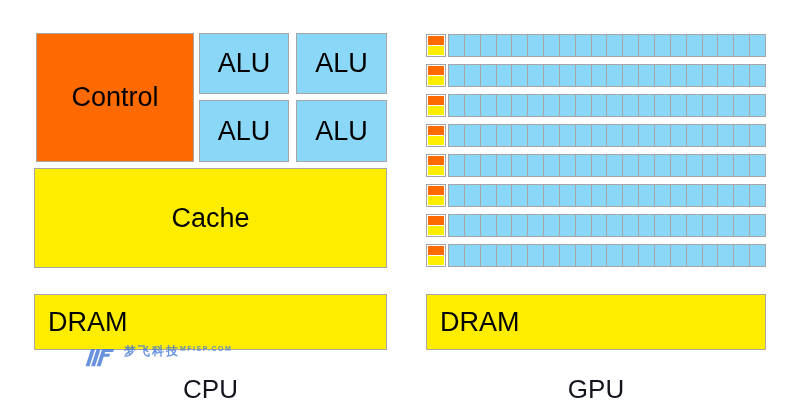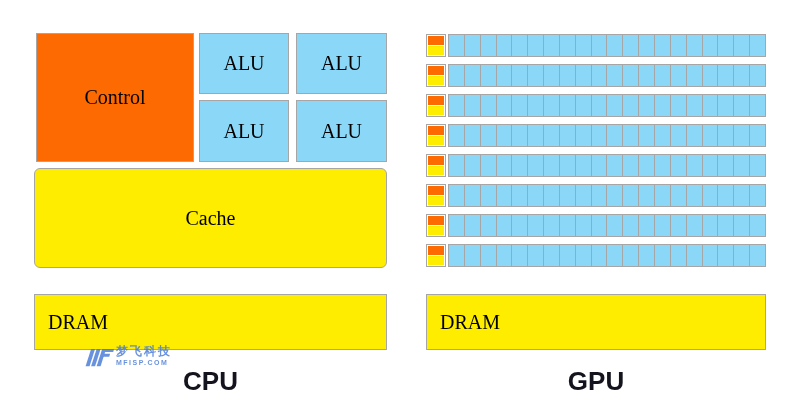--- a/index.html
+++ b/index.html
@@ -15,34 +15,34 @@
   body{
     width:800px;height:414px;background:var(--bg);
     font-family:"Liberation Sans", sans-serif;
     position:relative;overflow:hidden;
     color:var(--txt);
   }
   .abs{position:absolute;box-sizing:border-box;}
   .box{
     border:1px solid var(--border);
     display:flex;align-items:center;justify-content:center;
-    font-size:20px;color:#000;font-family:Liberation Serif, serif;
+    font-size:27px;color:#000;
   }
   .control{left:36px;top:33px;width:158px;height:129px;background:var(--orange);}
   .alu{background:var(--blue);}
   .alu1{left:199px;top:33px;width:90px;height:61px;}
   .alu2{left:296px;top:33px;width:91px;height:61px;}
   .alu3{left:199px;top:100px;width:90px;height:62px;}
   .alu4{left:296px;top:100px;width:91px;height:62px;}
-  .cache{left:34px;top:168px;width:353px;height:100px;background:var(--yellow);border-radius:6px;}
+  .cache{left:34px;top:168px;width:353px;height:100px;background:var(--yellow);}
   .dram-cpu{left:34px;top:294px;width:353px;height:56px;background:var(--yellow);justify-content:flex-start;padding-left:13px;}
   .dram-gpu{left:426px;top:294px;width:340px;height:56px;background:var(--yellow);justify-content:flex-start;padding-left:13px;}
   .chip-label{
-    width:353px;top:366px;text-align:center;
-    font-size:26px;font-weight:700;color:var(--txt);
+    width:353px;top:374px;text-align:center;
+    font-size:26px;font-weight:400;color:var(--txt);
   }
   .cpu-label{left:34px;}
   .gpu-label{left:426px;width:340px;}
 
   
   .gpu-grid{
     left:426px;top:34px;width:340px;height:233px;
     display:flex;flex-direction:column;justify-content:space-between;
   }
   .gpu-row{display:flex;height:23px;}
@@ -58,21 +58,21 @@
     display:flex;background:var(--blue);
   }
   .gpu-cell{flex:1 1 0;background:var(--blue);border-left:1px solid var(--border);}
   .gpu-cell:first-child{border-left:none;}
 
   
   .watermark{
     left:84px;top:344px;display:flex;align-items:flex-start;
     opacity:.8;
   }
-  .wm-text{display:flex;flex-direction:column;margin-left:2px;}
+  .wm-text{display:flex;margin-left:10px;}
   .wm-cn{font-size:12px;font-weight:bold;color:var(--wm);line-height:14px;letter-spacing:2px;}
   .wm-en{font-size:7px;font-weight:bold;color:var(--wm);letter-spacing:1.5px;line-height:9px;}
 </style>
 </head>
 <body>
 
 <div>
 
   <div class="abs box control">
     <span>Control</span>

